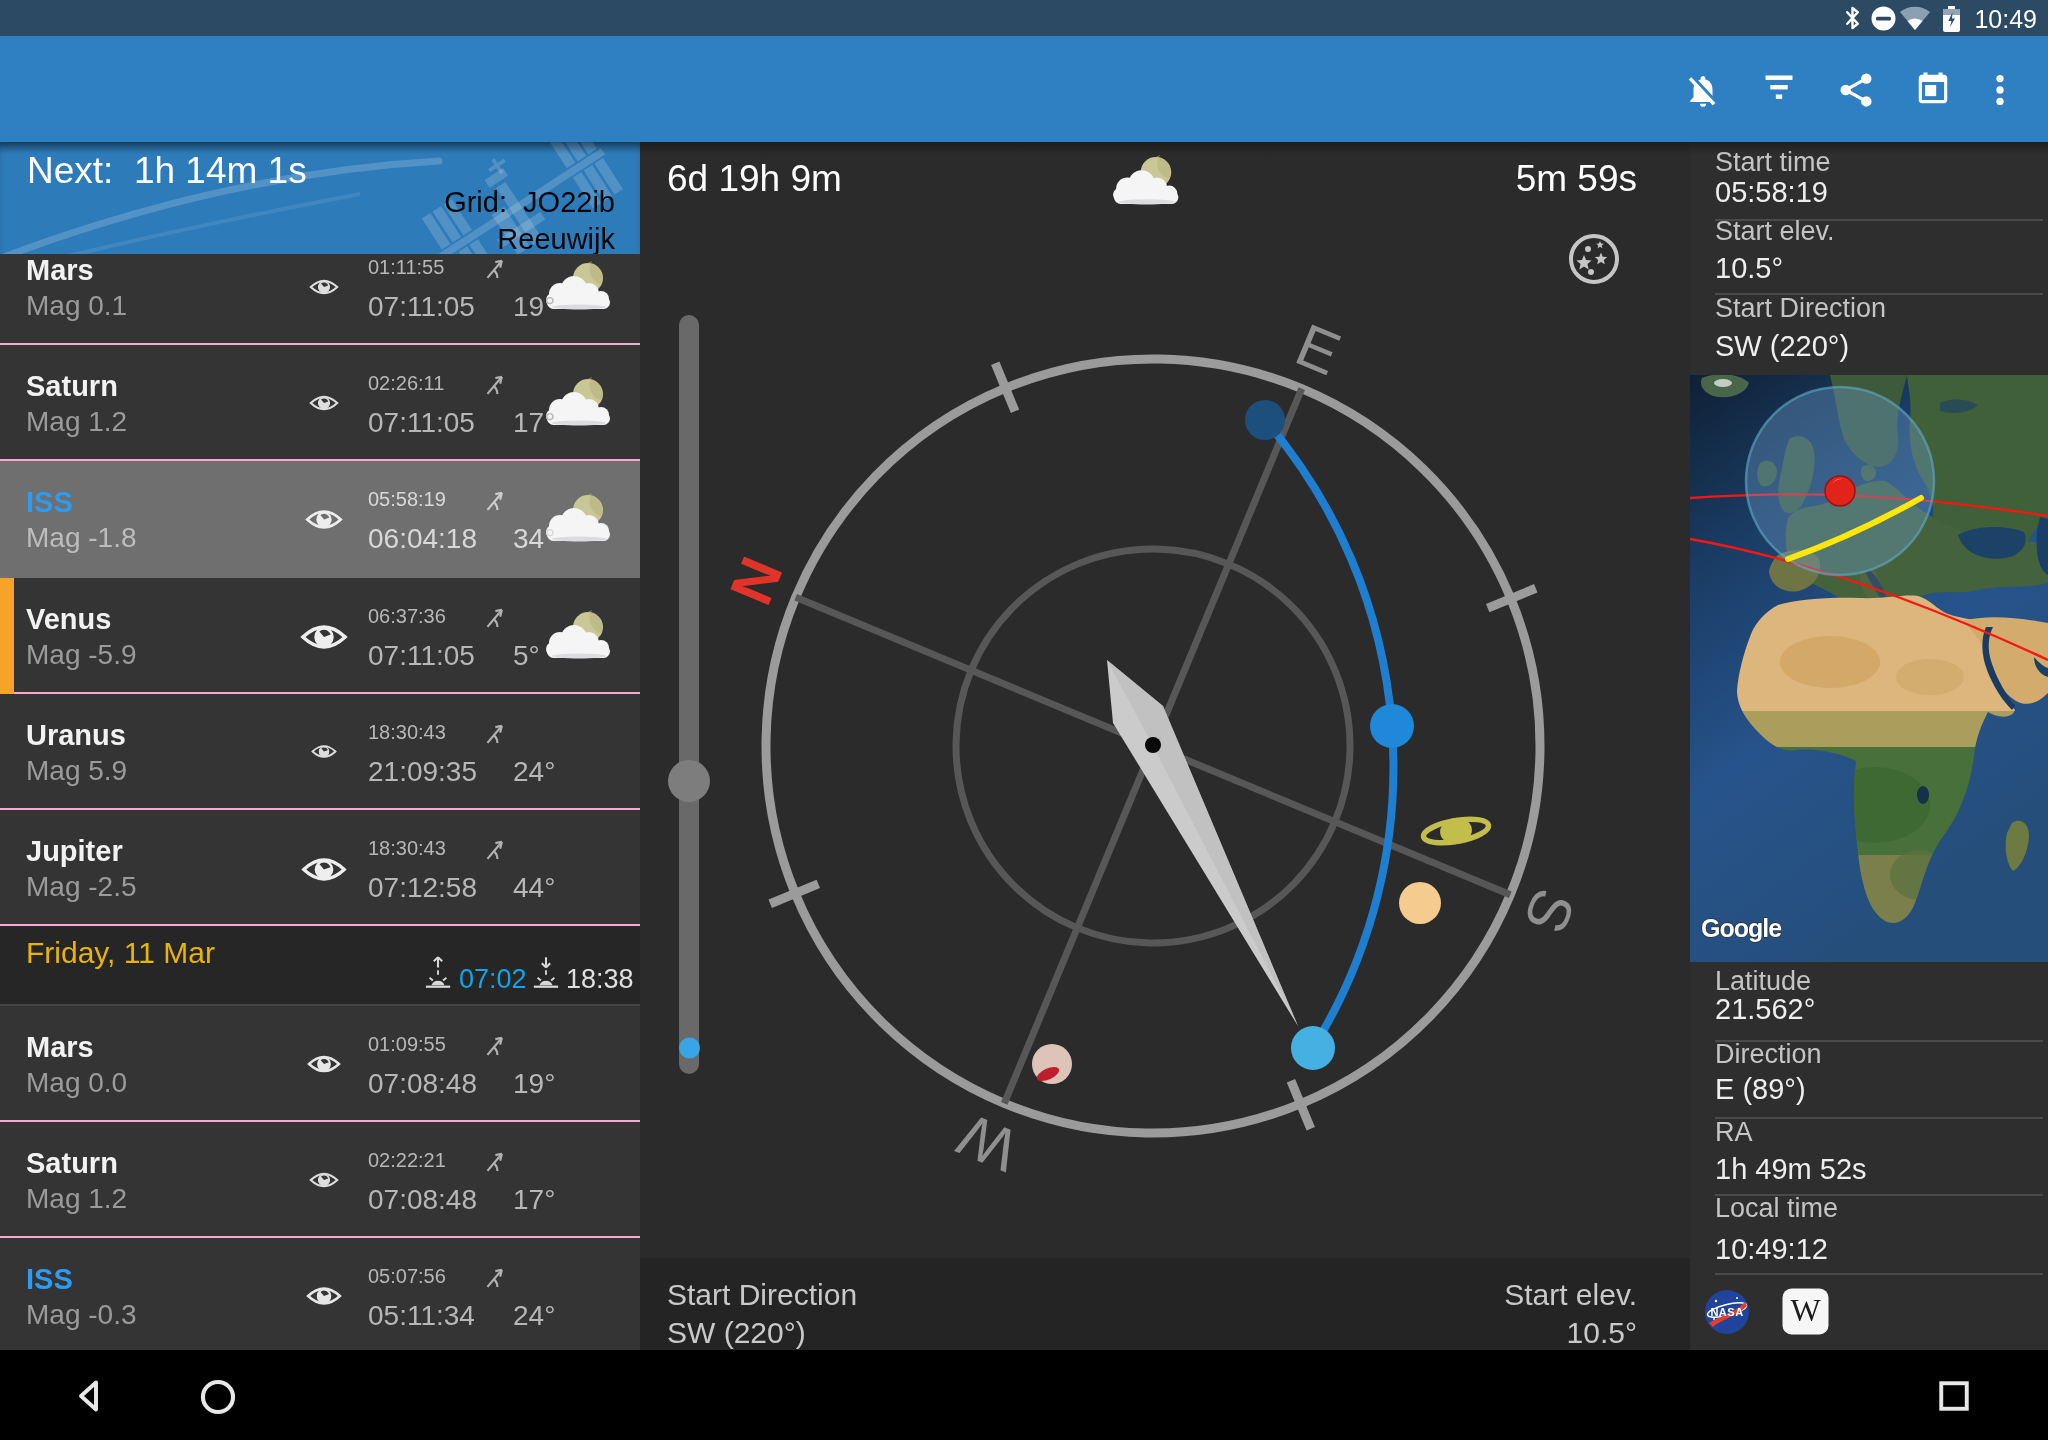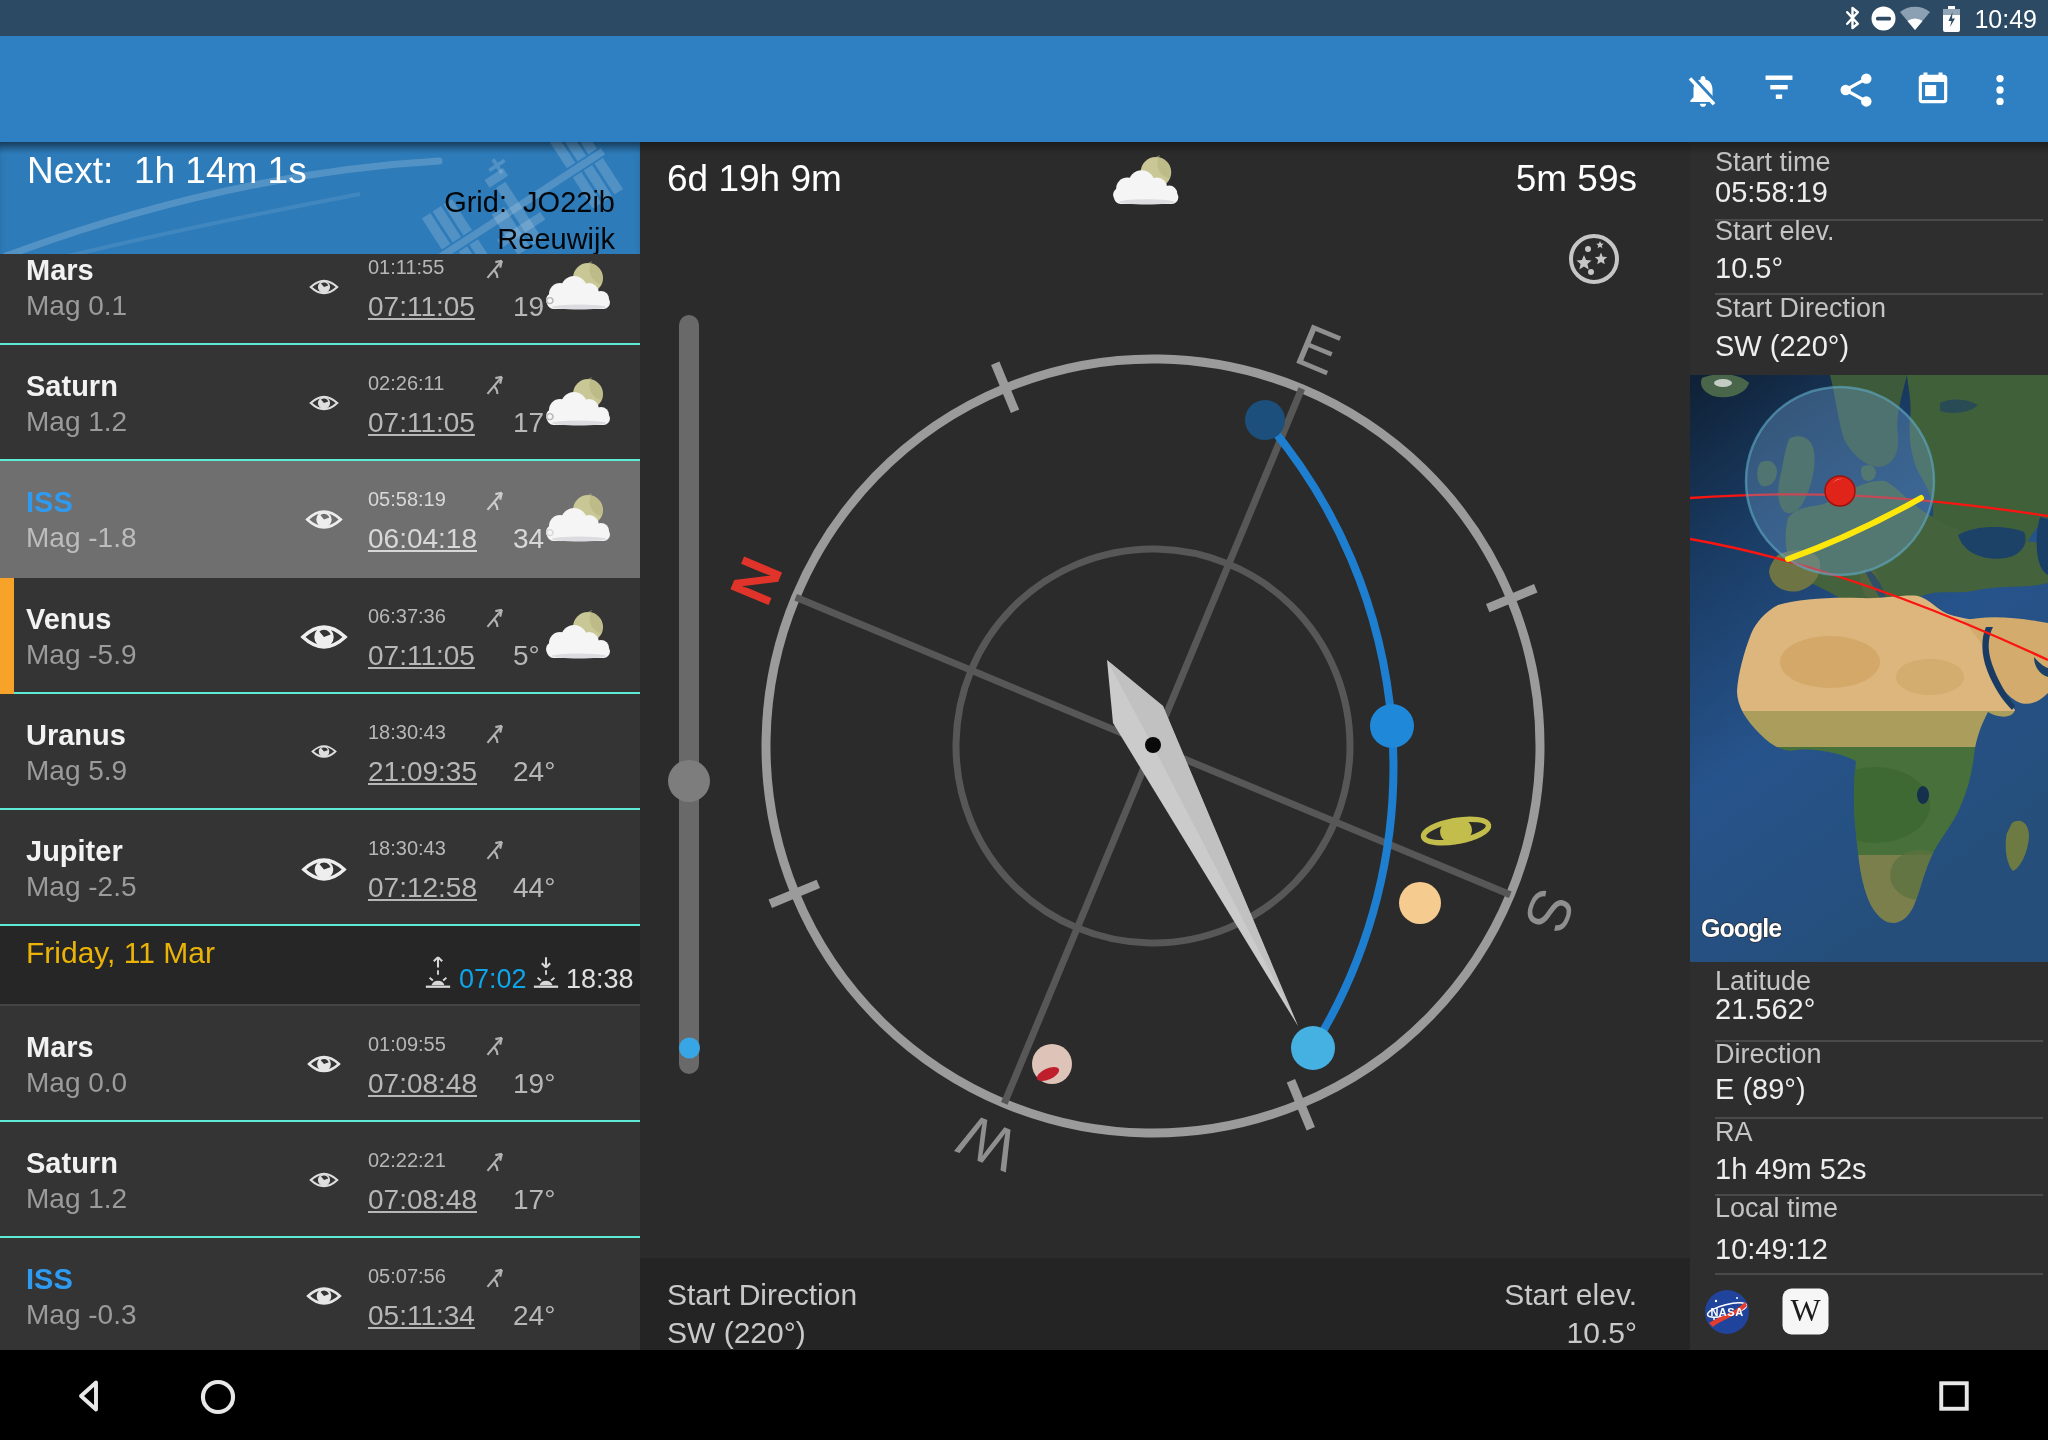--- a/index.html
+++ b/index.html
@@ -6,25 +6,25 @@
   html,body { width:2048px; height:1440px; overflow:hidden; background:#000; }
   body { font-family:"Liberation Sans", sans-serif; position:relative; }
   .abs { position:absolute; }
   
   #statusbar { left:0; top:0; width:2048px; height:36px; background:#2c4a63; }
   #clock { right:11px; top:6px; color:#fff; font-size:25px; line-height:1.1;text-align:right; }
   
   #appbar { left:0; top:36px; width:2048px; height:106px; background:#2e80c3; }
   
   #list { left:0; top:142px; width:640px; height:1208px; background:#343434; overflow:hidden; }
-  .row { position:absolute; left:0; width:640px; height:116px; border-bottom:2px solid #5eead4; }
+  .row { position:absolute; left:0; width:640px; height:116px; border-bottom:2px solid #f9a8d4; }
   .row .nm { position:absolute; left:26px; top:27px; font-size:29px; font-weight:bold; color:#f2f2f2; line-height:1; }
   .row .mag { position:absolute; left:26px; top:63px; font-size:28px; color:#9b9b9b; line-height:1; }
   .row .t1 { position:absolute; left:368px; top:28px; font-size:20px; color:#b7b7b7; line-height:1; }
-  .row .t2 { position:absolute; left:368px; top:64px; font-size:28px; color:#b7b7b7; line-height:1;text-decoration:underline; }
+  .row .t2 { position:absolute; left:368px; top:64px; font-size:28px; color:#b7b7b7; line-height:1; }
   .row .el { position:absolute; left:513px; top:64px; font-size:28px; color:#b7b7b7; line-height:1; z-index:2; }
   .row svg.eye { position:absolute; }
   .row svg.ang { position:absolute; left:484px; top:27px; }
   .row svg.wx { position:absolute; left:543px; top:32px; }
   
   #lhead { left:0; top:142px; width:640px; height:112px; background:#2e7bb9; overflow:hidden;
            box-shadow:inset 0 6px 8px -4px rgba(0,0,0,.35); }
   #lhead .next { position:absolute; left:27px; top:10px; color:#fff; font-size:37px; line-height:1; }
   #lhead .grid { position:absolute; right:25px; top:42px; color:#000000; font-size:29px; text-align:right; line-height:37px; opacity:.95;}
   

